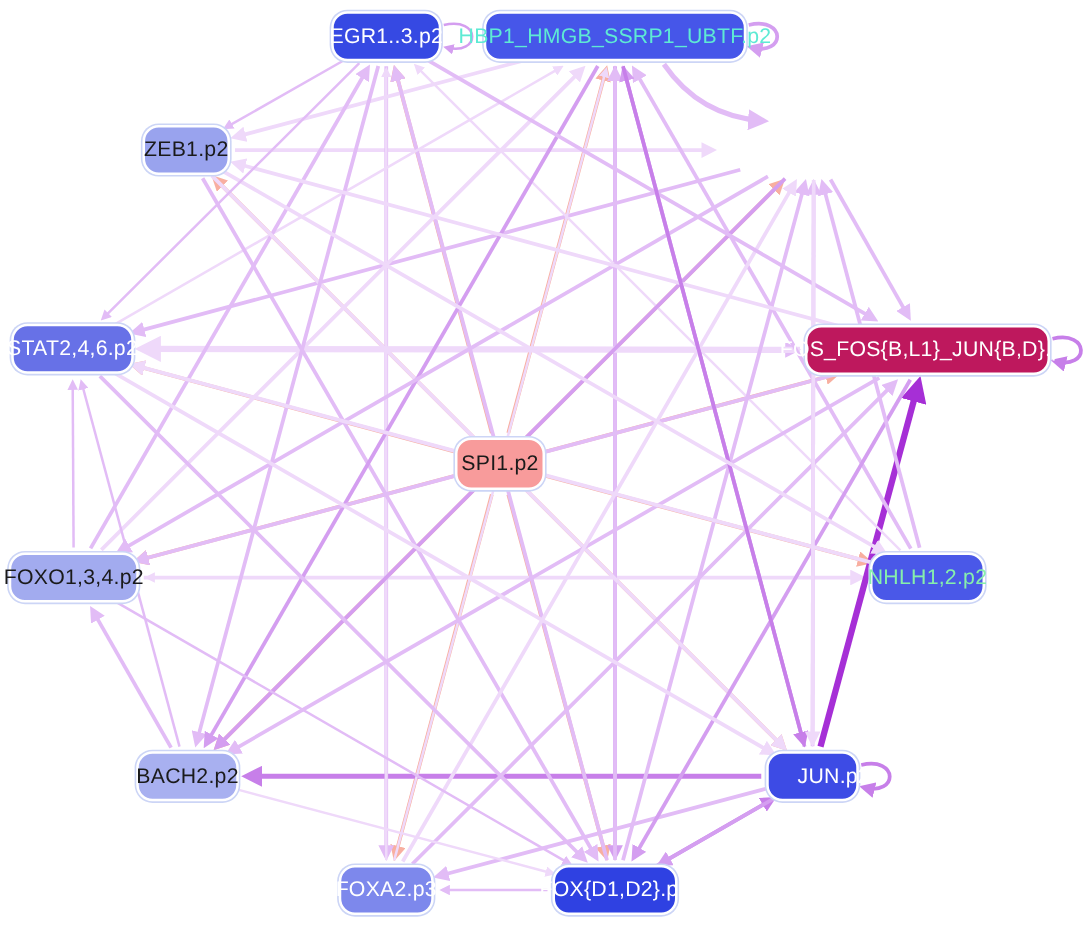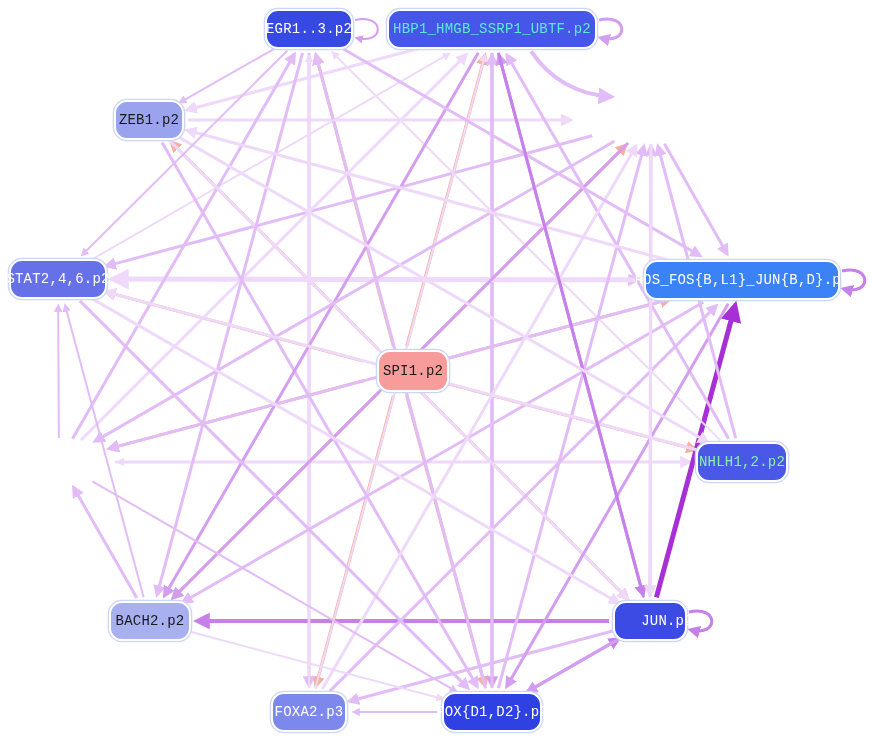--- a/index.html
+++ b/index.html
@@ -23,27 +23,26 @@
     pointer-events: none;
   }
   .node {
     position: absolute;
     display: flex;
     align-items: center;
     justify-content: center;
     border-radius: 13px;
     border: 2px solid #ffffff;
     box-shadow: 0 0 0 1.3px #ccd5f6;
-    font-size: 14px;
+    font-size: 17px;
     letter-spacing: 0.2px;
     white-space: nowrap;
     pointer-events: auto;
     cursor: default;
     box-sizing: border-box;
-    font-family: Liberation Mono, monospace;
   }
 </style>
 </head>
 <body>
 
 <div id="canvas">
   <svg id="edge-layer" xmlns="http://www.w3.org/2000/svg">
       <defs>
         <marker id="arrow-salmon" viewBox="0 0 10 10" refX="7" refY="5" markerWidth="4.2" markerHeight="4.2" orient="auto">
           <path d="M0,0 L10,5 L0,10 z" fill="#F8AFA0"></path>
@@ -135,21 +134,22 @@
       <path d="M355,20 C385,13 385,45 357,38" fill="none" stroke="#D49EF0" stroke-width="2" marker-end="url(#arrow-lav3)"></path>
       <path d="M599,20 C629,13 629,45 601,38" fill="none" stroke="#D49EF0" stroke-width="3" marker-end="url(#arrow-lav3)"></path>
       <path d="M842,271 C872,264 872,296 844,289" fill="none" stroke="#C77FE9" stroke-width="3" marker-end="url(#arrow-pur)"></path>
       <path d="M689,612 C719,605 719,637 691,630" fill="none" stroke="#C77FE9" stroke-width="3" marker-end="url(#arrow-pur)"></path>
     </svg>
   <div id="node-layer">
       <div class="node" style="left: 265px; top: 9px; width: 88px; height: 40px; background: rgb(54, 73, 227); color: rgb(255, 255, 255);">EGR1..3.p2</div>
       <div class="node" style="left: 387px; top: 9px; width: 210px; height: 40px; background: rgb(70, 86, 233); color: #5eead4;">HBP1_HMGB_SSRP1_UBTF.p2</div>
       <div class="node" style="left: 114px; top: 100px; width: 70px; height: 40px; background: rgb(153, 163, 238); color: rgb(26, 26, 26);">ZEB1.p2</div>
       <div class="node" style="left: 9px; top: 259px; width: 98px; height: 40px; background: rgb(103, 113, 231); color: rgb(255, 255, 255);">STAT2,4,6.p2</div>
-      <div class="node" style="left: 644px; top: 260px; width: 196px; height: 40px; background: #3b82f6; color: rgb(255, 255, 255);">FOS_FOS{B,L1}_JUN{B,D}.p2</div>
-      <div class="node" style="left: 364px; top: 350px; width: 72px; height: 42px; background: rgb(248, 155, 155); color: rgb(26, 26, 26); margin-left: 13px;">SPI1.p2</div>
+      <div class="node" style="left: 644px; top: 260px; width: 196px; height: 40px; background: #be185d; color: rgb(255, 255, 255);">FOS_FOS{B,L1}_JUN{B,D}.p2</div>
+      <div class="node" style="left: 364px; top: 350px; width: 72px; height: 42px; background: rgb(248, 155, 155); color: rgb(26, 26, 26);">SPI1.p2</div>
+      <div class="node" style="left: 7px; top: 442px; width: 104px; height: 40px; background: rgb(162, 171, 239); color: rgb(26, 26, 26);">FOXO1,3,4.p2</div>
       <div class="node" style="left: 696px; top: 442px; width: 92px; height: 40px; background: rgb(74, 88, 232); color: #86efac;">NHLH1,2.p2</div>
       <div class="node" style="left: 109px; top: 601px; width: 82px; height: 40px; background: rgb(168, 176, 240); color: rgb(26, 26, 26);">BACH2.p2</div>
       <div class="node" style="left: 613px; top: 601px; width: 74px; height: 40px; background: rgb(61, 75, 229); color: rgb(255, 255, 255); padding-left: 34px;">JUN.p2</div>
       <div class="node" style="left: 271px; top: 692px; width: 76px; height: 40px; background: rgb(125, 136, 236); color: rgb(255, 255, 255);">FOXA2.p3</div>
       <div class="node" style="left: 442px; top: 692px; width: 100px; height: 40px; background: rgb(47, 65, 226); color: rgb(255, 255, 255);">FOX{D1,D2}.p2</div>
     </div>
 </div>
 
 </body></html>

